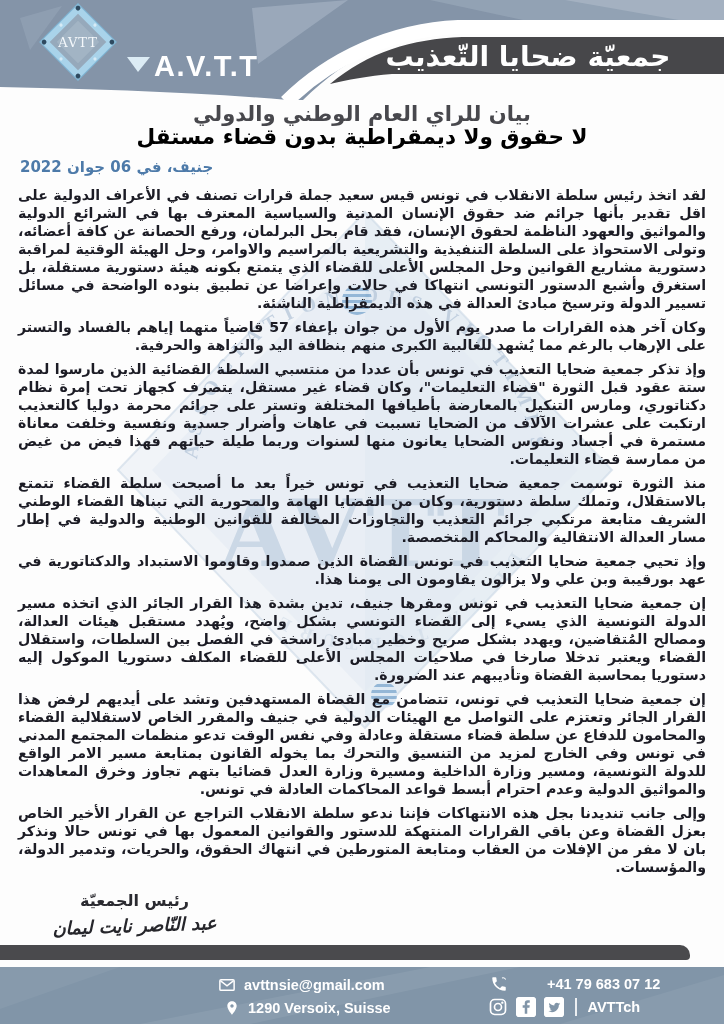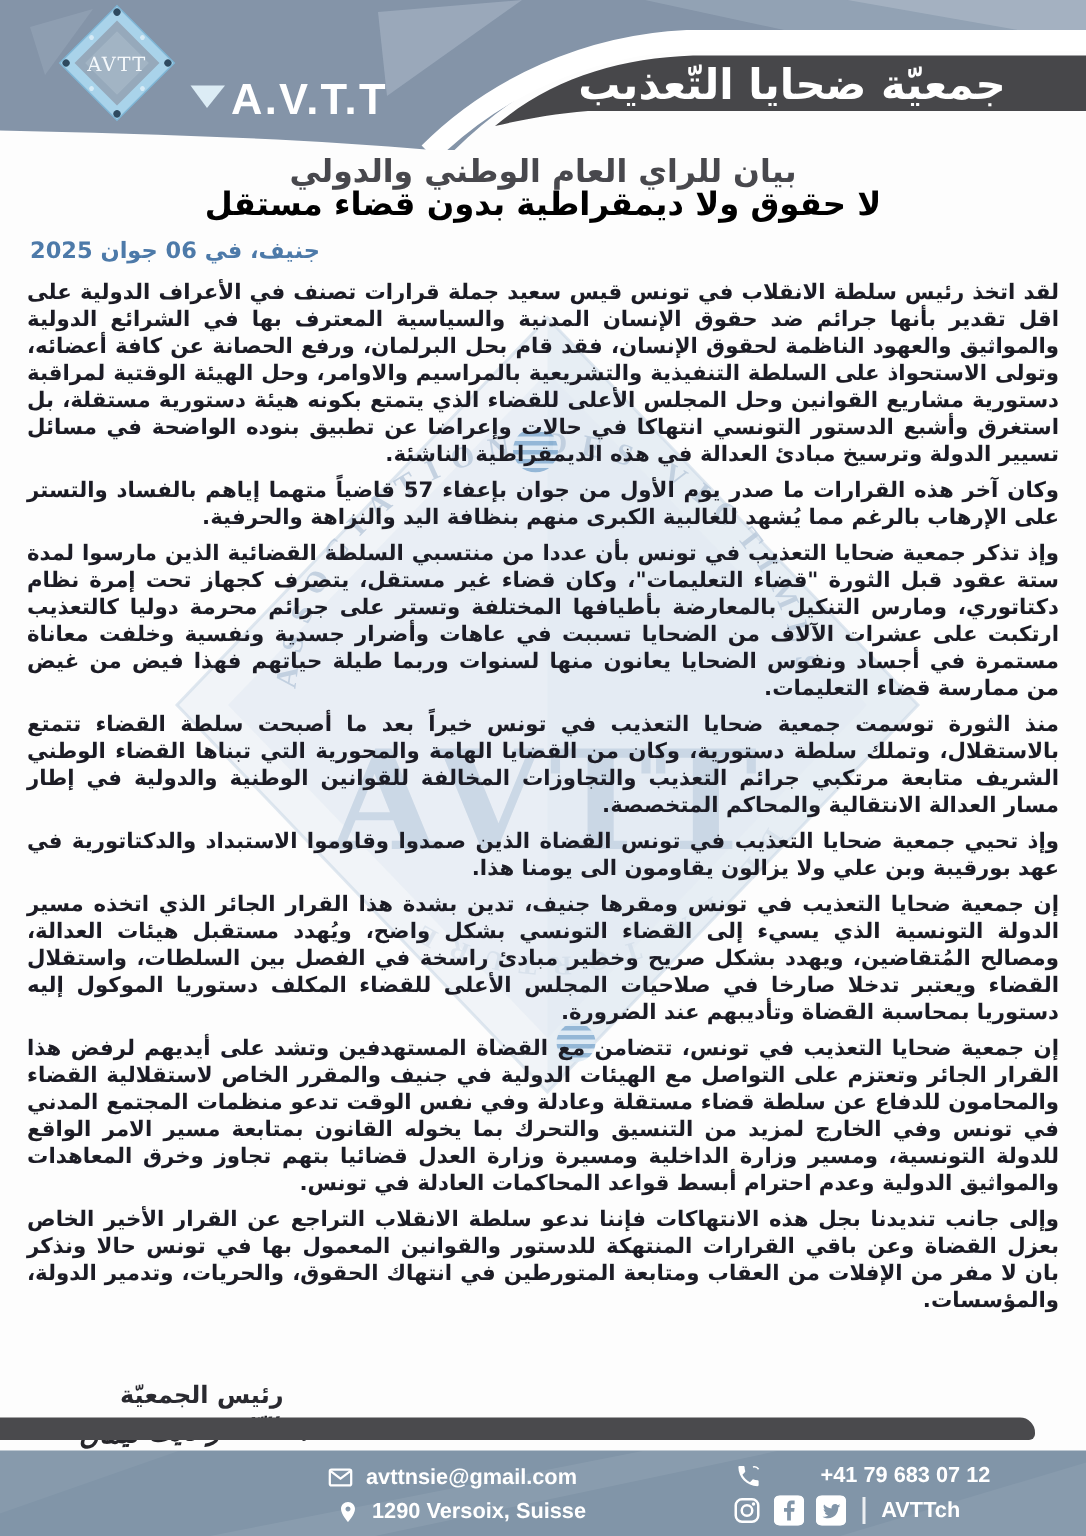--- a/index.html
+++ b/index.html
@@ -28,21 +28,21 @@
   
   .doc-body{
     position:absolute;top:186px;left:18px;right:18px;z-index:2;
     direction:rtl;text-align:justify;color:#1c1c25;
   }
   .doc-body p{
     margin:0 0 6px 0;font-size:14.2px;line-height:18px;font-weight:bold;
   }
   
   .signature{position:absolute;left:32px;top:891px;width:205px;text-align:center;z-index:2;direction:rtl;}
-  .sig-role{font-size:16px;font-weight:bold;color:#2a2a30;margin-top:29px;}
+  .sig-role{font-size:16px;font-weight:bold;color:#2a2a30;}
   .sig-name{
     margin-top:5px;font-size:18px;font-weight:600;font-style:italic;color:#26262b;
     transform:rotate(-2deg);
   }
   
   .divider-bar{
     position:absolute;left:0;top:945px;width:690px;height:15px;
     background:#4a4a4d;border-radius:0 10px 4px 0;z-index:2;
   }
   
@@ -121,21 +121,21 @@
     <text font-size="18" font-weight="bold" fill="#c3d1e0" opacity="0.4" letter-spacing="10" font-family="Liberation Serif, serif">
       <textPath href="#wmc" startOffset="58%">DE LA TORTURE</textPath>
     </text>
     <text x="365" y="566" text-anchor="middle" font-family="DejaVu Serif, serif" font-size="92" font-weight="bold" fill="#c2d1e1" opacity="0.75" letter-spacing="5">AVTT</text>
     <circle cx="357" cy="300" r="15" fill="url(#wmstripes)" opacity="0.8"></circle>
     <circle cx="384" cy="695" r="13" fill="url(#wmstripes)" opacity="0.8"></circle>
   </svg>
 
   <div class="subtitle">بيان للراي العام الوطني والدولي</div>
   <div class="title">لا حقوق ولا ديمقراطية بدون قضاء مستقل</div>
-  <div class="dateline">جنيف، في 06 جوان 2025</div>
+  <div class="dateline">جنيف، في 06 جوان 2022</div>
 
   <div class="doc-body">
     <p>لقد اتخذ رئيس سلطة الانقلاب في تونس قيس سعيد جملة قرارات تصنف في الأعراف الدولية على اقل تقدير بأنها جرائم ضد حقوق الإنسان المدنية والسياسية المعترف بها في الشرائع الدولية والمواثيق والعهود الناظمة لحقوق الإنسان، فقد قام بحل البرلمان، ورفع الحصانة عن كافة أعضائه، وتولى الاستحواذ على السلطة التنفيذية والتشريعية بالمراسيم والاوامر، وحل الهيئة الوقتية لمراقبة دستورية مشاريع القوانين وحل المجلس الأعلى للقضاء الذي يتمتع بكونه هيئة دستورية مستقلة، بل استغرق وأشبع الدستور التونسي انتهاكا في حالات وإعراضا عن تطبيق بنوده الواضحة في مسائل تسيير الدولة وترسيخ مبادئ العدالة في هذه الديمقراطية الناشئة.</p>
     <p>وكان آخر هذه القرارات ما صدر يوم الأول من جوان بإعفاء 57 قاضياً متهما إياهم بالفساد والتستر على الإرهاب بالرغم مما يُشهد للغالبية الكبرى منهم بنظافة اليد والنزاهة والحرفية.</p>
     <p>وإذ تذكر جمعية ضحايا التعذيب في تونس بأن عددا من منتسبي السلطة القضائية الذين مارسوا لمدة ستة عقود قبل الثورة "قضاء التعليمات"، وكان قضاء غير مستقل، يتصرف كجهاز تحت إمرة نظام دكتاتوري، ومارس التنكيل بالمعارضة بأطيافها المختلفة وتستر على جرائم محرمة دوليا كالتعذيب ارتكبت على عشرات الآلاف من الضحايا تسببت في عاهات وأضرار جسدية ونفسية وخلفت معاناة مستمرة في أجساد ونفوس الضحايا يعانون منها لسنوات وربما طيلة حياتهم فهذا فيض من غيض من ممارسة قضاء التعليمات.</p>
     <p>منذ الثورة توسمت جمعية ضحايا التعذيب في تونس خيراً بعد ما أصبحت سلطة القضاء تتمتع بالاستقلال، وتملك سلطة دستورية، وكان من القضايا الهامة والمحورية التي تبناها القضاء الوطني الشريف متابعة مرتكبي جرائم التعذيب والتجاوزات المخالفة للقوانين الوطنية والدولية في إطار مسار العدالة الانتقالية والمحاكم المتخصصة.</p>
     <p>وإذ تحيي جمعية ضحايا التعذيب في تونس القضاة الذين صمدوا وقاوموا الاستبداد والدكتاتورية في عهد بورقيبة وبن علي ولا يزالون يقاومون الى يومنا هذا.</p>
     <p>إن جمعية ضحايا التعذيب في تونس ومقرها جنيف، تدين بشدة هذا القرار الجائر الذي اتخذه مسير الدولة التونسية الذي يسيء إلى القضاء التونسي بشكل واضح، ويُهدد مستقبل هيئات العدالة، ومصالح المُتقاضين، ويهدد بشكل صريح وخطير مبادئ راسخة في الفصل بين السلطات، واستقلال القضاء ويعتبر تدخلا صارخا في صلاحيات المجلس الأعلى للقضاء المكلف دستوريا الموكول إليه دستوريا بمحاسبة القضاة وتأديبهم عند الضرورة.</p>
     <p>إن جمعية ضحايا التعذيب في تونس، تتضامن مع القضاة المستهدفين وتشد على أيديهم لرفض هذا القرار الجائر وتعتزم على التواصل مع الهيئات الدولية في جنيف والمقرر الخاص لاستقلالية القضاء والمحامون للدفاع عن سلطة قضاء مستقلة وعادلة وفي نفس الوقت تدعو منظمات المجتمع المدني في تونس وفي الخارج لمزيد من التنسيق والتحرك بما يخوله القانون بمتابعة مسير الامر الواقع للدولة التونسية، ومسير وزارة الداخلية ومسيرة وزارة العدل قضائيا بتهم تجاوز وخرق المعاهدات والمواثيق الدولية وعدم احترام أبسط قواعد المحاكمات العادلة في تونس.</p>
     <p>وإلى جانب تنديدنا بجل هذه الانتهاكات فإننا ندعو سلطة الانقلاب التراجع عن القرار الأخير الخاص بعزل القضاة وعن باقي القرارات المنتهكة للدستور والقوانين المعمول بها في تونس حالا ونذكر بان لا مفر من الإفلات من العقاب ومتابعة المتورطين في انتهاك الحقوق، والحريات، وتدمير الدولة، والمؤسسات.</p>

